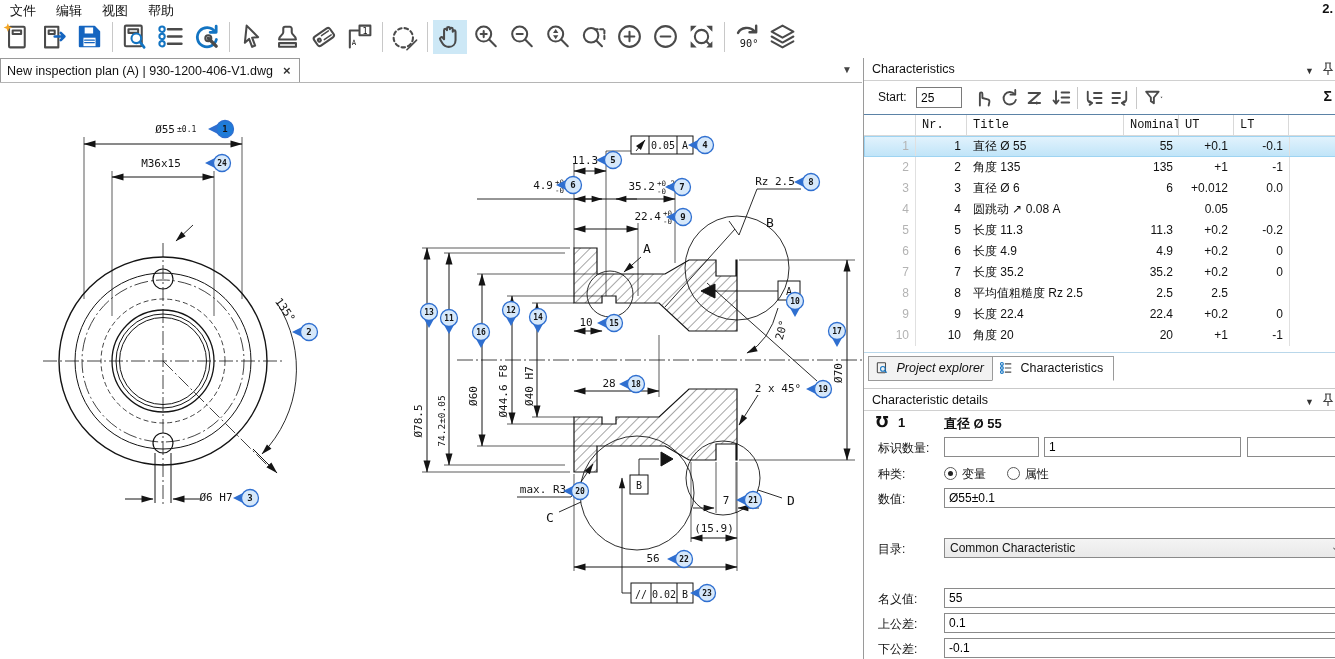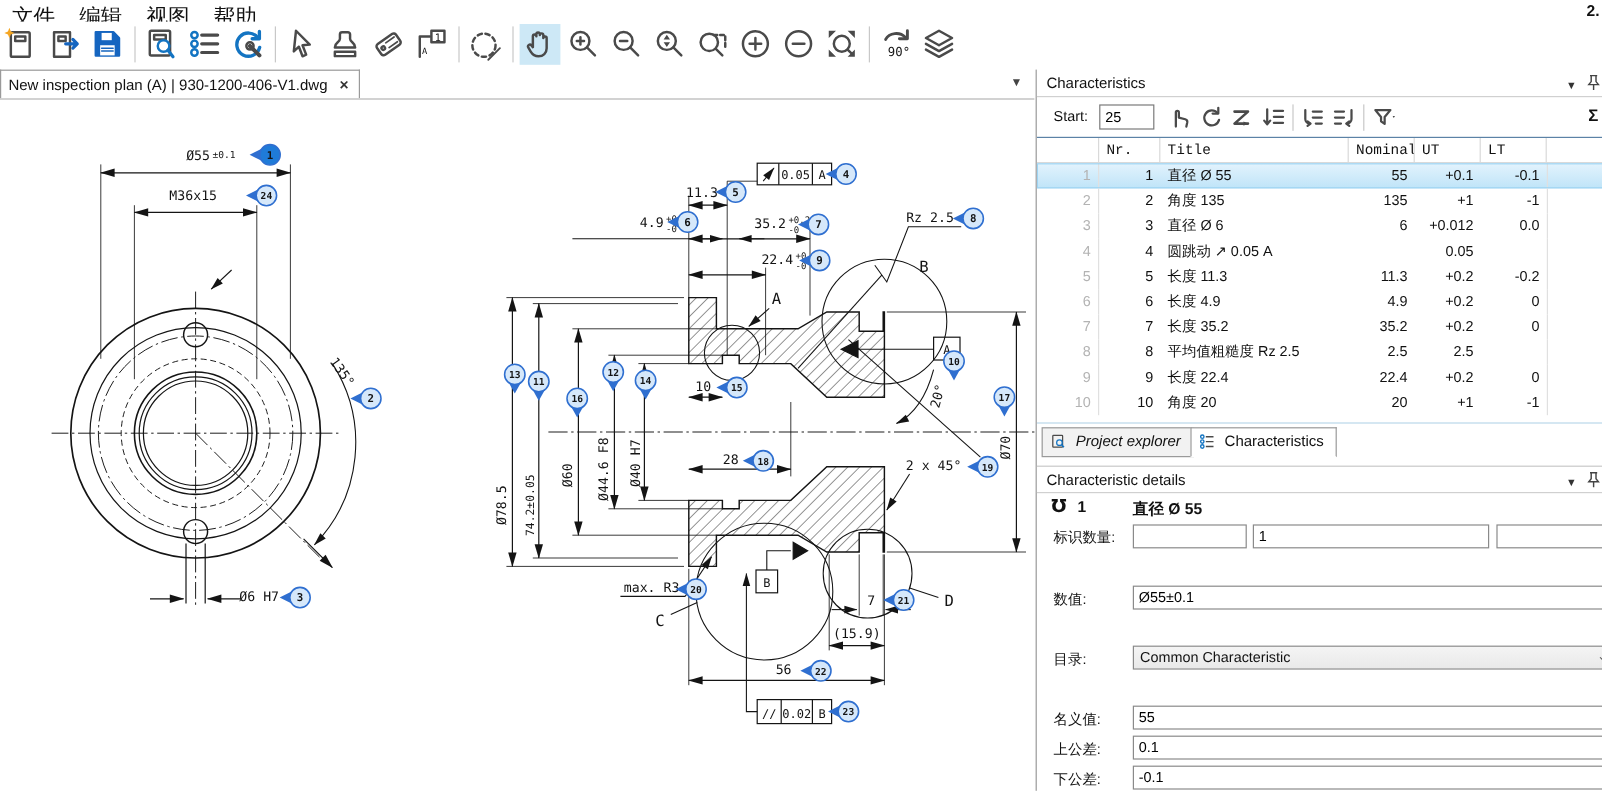--- a/index.html
+++ b/index.html
@@ -1,20 +1,20 @@
 <!DOCTYPE html>
 <html><head>
 <meta charset="utf-8">
 <style>
   * { margin:0; padding:0; box-sizing:border-box; }
   html,body { width:1335px; height:659px; overflow:hidden; background:#fff;
     font-family:"Liberation Sans","DejaVu Sans",sans-serif; font-size:12px; color:#111; }
   
   #menubar { position:absolute; left:0; top:0; width:1335px; height:18px; background:#fff; }
-  .menu-item { display:inline-block; padding:2px 10px 1px 10px; font-size:18px; cursor:default; }
+  .menu-item { display:inline-block; padding:2px 10px 1px 10px; font-size:13px; cursor:default; }
   #menu-right { position:absolute; right:2px; top:1px; font-weight:bold; font-size:13px; }
   
   #toolbar { position:absolute; left:0; top:18px; width:1335px; height:40px; background:#fff; }
   .tbtn { display:inline-block; vertical-align:top; width:34px; height:34px; margin:2px 1px; padding:2px; }
   .tbtn.active { background:#cde8f6; }
   .tsep { display:inline-block; vertical-align:top; width:1px; height:30px; margin:4px 4px; background:#c8c8c8; }
   .tbtn svg { width:29px; height:29px; }
   
   #tabstrip { position:absolute; left:0; top:58px; width:862px; height:24px; background:#fff; }
   #doc-tab { position:absolute; left:0; top:0; height:24px; padding:4px 8px 0 6px; background:#fff;
@@ -620,21 +620,21 @@
         <span class="cell c-nr">3</span>
         <span class="cell">直径 Ø 6</span>
         <span class="cell c-num">6</span>
         <span class="cell c-num">+0.012</span>
         <span class="cell c-num">0.0</span>
         <span class="cell c-last"></span>
       </div>
       <div class="trow">
         <span class="cell c-idx">4</span>
         <span class="cell c-nr">4</span>
-        <span class="cell">圆跳动 ↗ 0.05 A</span>
+        <span class="cell">圆跳动 ↗ 0.08 A</span>
         <span class="cell c-num"></span>
         <span class="cell c-num">0.05</span>
         <span class="cell c-num"></span>
         <span class="cell c-last"></span>
       </div>
       <div class="trow">
         <span class="cell c-idx">5</span>
         <span class="cell c-nr">5</span>
         <span class="cell">长度 11.3</span>
         <span class="cell c-num">11.3</span>
@@ -720,20 +720,28 @@
       <span id="det-title-icon">℧</span>
       <span id="det-title-nr">1</span>
       <span id="det-title-name">直径 Ø 55</span>
     </div>
     <div class="drow" style="top:26px">
       <span class="dlabel">标识数量:</span>
       <input class="dinput" style="left: 80px; width: 95px;" value="">
       <input class="dinput" style="left: 180px; width: 197px;" value="1">
       <input class="dinput" style="left: 383px; width: 100px;" value="">
     </div>
+    <div class="drow" style="top:52px">
+      <span class="dlabel">种类:</span>
+      <span style="position:absolute;left:80px;top:3px">
+        <span class="radio on"></span><span>变量</span>
+        <span style="display:inline-block;width:14px"></span>
+        <span class="radio"></span><span>属性</span>
+      </span>
+    </div>
     <div class="drow" style="top:77px">
       <span class="dlabel">数值:</span>
       <input class="dinput" style="left: 80px; width: 403px;" value="Ø55±0.1">
     </div>
     <div class="drow" style="top:127px">
       <span class="dlabel">目录:</span>
       <div class="dselect" style="left:80px;width:403px"><span>Common Characteristic</span><span class="chev"></span></div>
     </div>
     <div class="drow" style="top:177px">
       <span class="dlabel">名义值:</span>

